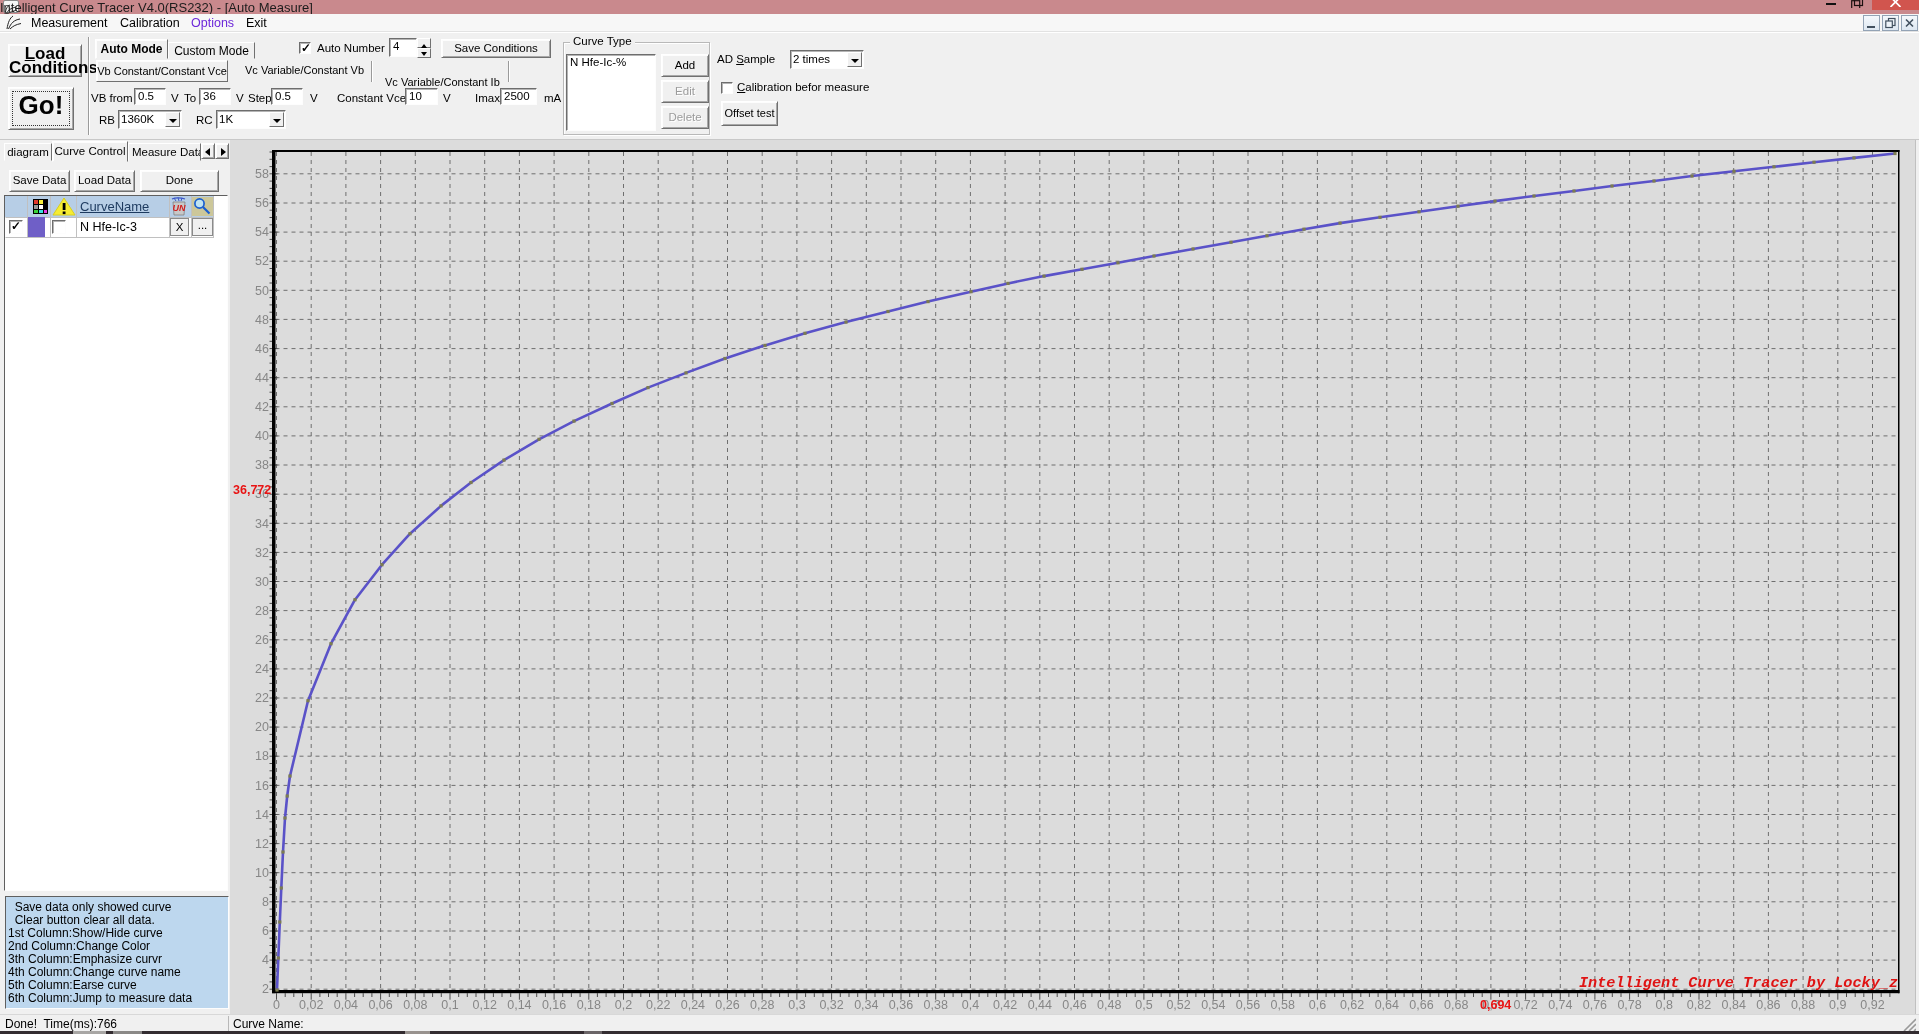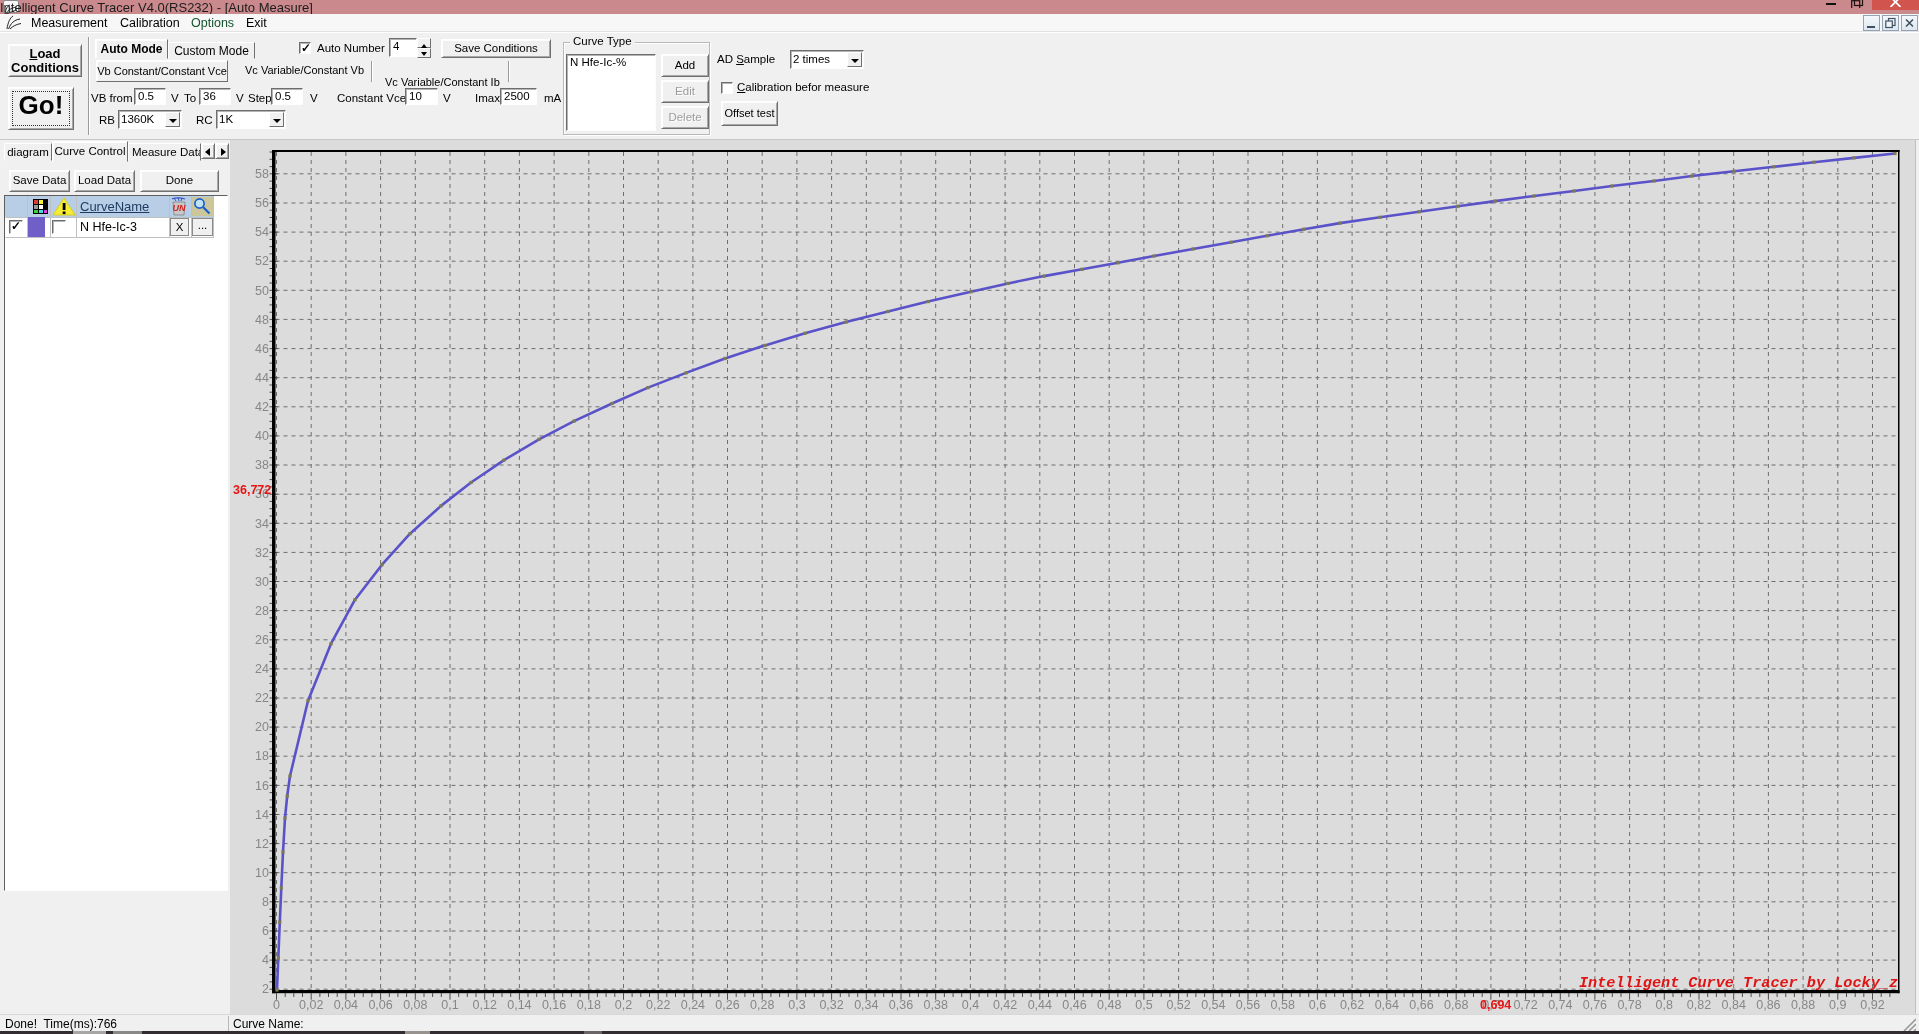--- a/index.html
+++ b/index.html
@@ -42,40 +42,40 @@
 </div>
 
 <div class="abs" style="left:0;top:14px;width:1919px;height:18px;background:#f7f7f7;border-bottom:1px solid #e2e2e2;">
   <div class="abs" style="left:6px;top:1px;width:16px;height:15px;">
     <svg width="16" height="15" viewBox="0 0 16 15">
         <path d="M1 14 C2 7 4 3 7 1 M2.5 14 C5 8 8 5 14 4 M4 14 C7 11 10 9.5 15 8.5" stroke="#222" stroke-width="1" fill="none"></path>
       </svg>
   </div>
   <div class="abs" style="left:31px;top:2px;font-size:12.5px;color:#000;">Measurement</div>
   <div class="abs" style="left:120px;top:2px;font-size:12.5px;color:#000;">Calibration</div>
-  <div class="abs" style="left:191px;top:2px;font-size:12.5px;color:#14532d;">Options</div>
+  <div class="abs" style="left:191px;top:2px;font-size:12.5px;color:#6d28d9;">Options</div>
   <div class="abs" style="left:246px;top:2px;font-size:12.5px;color:#000;">Exit</div>
 
   <div class="abs" style="left:1863px;top:1px;width:17px;height:16px;background:linear-gradient(#f5f9fd,#dde7f1);border:1px solid #93a3b5;">
       <div class="abs" style="left:3px;top:10px;width:8px;height:2px;background:#41505f;"></div>
     </div>
   <div class="abs" style="left:1882px;top:1px;width:17px;height:16px;background:linear-gradient(#f5f9fd,#dde7f1);border:1px solid #93a3b5;"><svg width="15" height="14" viewBox="0 0 15 14">
         <g stroke="#41505f" stroke-width="1.2" fill="none">
           <rect x="5.5" y="2.5" width="6.5" height="7"></rect>
           <rect x="2.8" y="5" width="6.5" height="6.5" fill="#eef4fa"></rect>
         </g>
       </svg></div>
   <div class="abs" style="left:1901px;top:1px;width:17px;height:16px;background:linear-gradient(#f5f9fd,#dde7f1);border:1px solid #93a3b5;"><svg width="15" height="14" viewBox="0 0 15 14">
         <path d="M4 3.5 L11 10.5 M11 3.5 L4 10.5" stroke="#41505f" stroke-width="1.6"></path>
       </svg></div>
 </div>
 
 <div class="abs" style="left:0;top:32px;width:1919px;height:108px;background:#f0f0f0;border-top:1px solid #fff;border-bottom:1px solid #c8c8c8;">
 
-  <div class="btn abs" style="left:8px;top:11px;width:74px;height:33px;font-weight:bold;font-size:13px;line-height:14px;padding-top:2px;"><span style="text-decoration:underline">L</span>oad<br>Conditions</div>
+  <div class="btn abs" style="left:8px;top:11px;width:74px;height:33px;font-weight:bold;font-size:17px;line-height:14px;padding-top:2px;"><span style="text-decoration:underline">L</span>oad<br>Conditions</div>
 
   <div class="btn abs" style="left:8px;top:54px;width:66px;height:43px;">
     <div class="abs" style="left:3px;top:3px;right:3px;bottom:3px;border:1px dotted #333;"></div>
     <div style="font-weight:bold;font-size:26px;margin-top:2px;">Go!</div>
   </div>
   <div class="vsep" style="left:88px;top:4px;height:98px;"></div>
 
   <div class="abs" style="left:95px;top:6px;width:73px;height:20px;background:#f0f0f0;border:1px solid;border-color:#fff #707070 transparent #fff;box-shadow:inset 1px 1px 0 #fdfdfd;font-weight:bold;font-size:12px;text-align:center;padding-top:2px;z-index:2;">Auto Mode</div>
   <div class="abs" style="left:168px;top:9px;width:87px;height:17px;background:#f0f0f0;border:1px solid;border-color:#fff #707070 transparent #fff;font-weight:normal;font-size:12px;text-align:center;padding-top:1px;">Custom Mode</div>
 
@@ -208,20 +208,28 @@
       </svg>
   </div>
 
   <div class="cb ck" style="left:9px;top:80px;width:14px;height:14px;"></div>
   <div class="abs" style="left:28px;top:77px;width:17px;height:20px;background:#6f5fc7;"></div>
   <div class="cb" style="left:52px;top:80px;width:14px;height:14px;"></div>
   <div class="abs" style="left:80px;top:80px;font-size:12.5px;">N Hfe-Ic-3</div>
   <div class="abs" style="left:170px;top:78px;width:19px;height:18px;background:#f0f0f0;border:1px solid #8a8a8a;text-align:center;font-size:11.5px;padding-top:2px;">X</div>
   <div class="abs" style="left:192px;top:78px;width:21px;height:18px;background:#f0f0f0;border:1px solid #8a8a8a;text-align:center;font-size:11.5px;">...</div>
 
+  <div class="abs" style="left:5px;top:756px;width:224px;height:113px;background:#bdd7ee;border:1px solid;border-color:#5f5f5f #fdfdfd #fdfdfd #5f5f5f;font-size:12px;line-height:13px;color:#000;padding:4px 0 0 2px;white-space:pre;">  Save data only showed curve
+  Clear button clear all data.
+1st Column:Show/Hide curve
+2nd Column:Change Color
+3th Column:Emphasize curvr
+4th Column:Change curve name
+5th Column:Earse curve
+6th Column:Jump to measure data</div>
 </div>
 
 <div class="abs" style="left:230px;top:140px;width:1689px;height:874px;background:#dcdcdc;border-left:1px solid #a8a8a8;"></div>
 <svg width="1689" height="874" viewBox="230 140 1689 874" style="position:absolute;left:230px;top:140px;font-family:'Liberation Sans',sans-serif">
 <rect x="230" y="140" width="1689" height="874" fill="#dcdcdc"></rect>
 <path d="M276.5 152.0V990.0 M311.2 152.0V990.0 M345.9 152.0V990.0 M380.6 152.0V990.0 M415.3 152.0V990.0 M450.0 152.0V990.0 M484.7 152.0V990.0 M519.4 152.0V990.0 M554.1 152.0V990.0 M588.8 152.0V990.0 M623.5 152.0V990.0 M658.2 152.0V990.0 M692.9 152.0V990.0 M727.5 152.0V990.0 M762.2 152.0V990.0 M796.9 152.0V990.0 M831.6 152.0V990.0 M866.3 152.0V990.0 M901.0 152.0V990.0 M935.7 152.0V990.0 M970.4 152.0V990.0 M1005.1 152.0V990.0 M1039.8 152.0V990.0 M1074.5 152.0V990.0 M1109.2 152.0V990.0 M1143.9 152.0V990.0 M1178.6 152.0V990.0 M1213.3 152.0V990.0 M1248.0 152.0V990.0 M1282.7 152.0V990.0 M1317.4 152.0V990.0 M1352.1 152.0V990.0 M1386.8 152.0V990.0 M1421.5 152.0V990.0 M1456.2 152.0V990.0 M1490.9 152.0V990.0 M1525.6 152.0V990.0 M1560.3 152.0V990.0 M1594.9 152.0V990.0 M1629.6 152.0V990.0 M1664.3 152.0V990.0 M1699.0 152.0V990.0 M1733.7 152.0V990.0 M1768.4 152.0V990.0 M1803.1 152.0V990.0 M1837.8 152.0V990.0 M1872.5 152.0V990.0 M275.5 989.2H1898.5 M275.5 960.1H1898.5 M275.5 931.0H1898.5 M275.5 901.8H1898.5 M275.5 872.7H1898.5 M275.5 843.6H1898.5 M275.5 814.5H1898.5 M275.5 785.4H1898.5 M275.5 756.2H1898.5 M275.5 727.1H1898.5 M275.5 698.0H1898.5 M275.5 668.9H1898.5 M275.5 639.8H1898.5 M275.5 610.6H1898.5 M275.5 581.5H1898.5 M275.5 552.4H1898.5 M275.5 523.3H1898.5 M275.5 494.2H1898.5 M275.5 465.0H1898.5 M275.5 435.9H1898.5 M275.5 406.8H1898.5 M275.5 377.7H1898.5 M275.5 348.6H1898.5 M275.5 319.4H1898.5 M275.5 290.3H1898.5 M275.5 261.2H1898.5 M275.5 232.1H1898.5 M275.5 203.0H1898.5 M275.5 173.8H1898.5" stroke="#6e6e6e" stroke-width="1" fill="none" stroke-dasharray="4 4"></path>
 <path d="M276.5 993.2V999.7 M285.2 993.2V997.0 M293.8 993.2V997.0 M302.5 993.2V997.0 M311.2 993.2V999.7 M319.9 993.2V997.0 M328.5 993.2V997.0 M337.2 993.2V997.0 M345.9 993.2V999.7 M354.6 993.2V997.0 M363.2 993.2V997.0 M371.9 993.2V997.0 M380.6 993.2V999.7 M389.3 993.2V997.0 M397.9 993.2V997.0 M406.6 993.2V997.0 M415.3 993.2V999.7 M424.0 993.2V997.0 M432.6 993.2V997.0 M441.3 993.2V997.0 M450.0 993.2V999.7 M458.7 993.2V997.0 M467.3 993.2V997.0 M476.0 993.2V997.0 M484.7 993.2V999.7 M493.4 993.2V997.0 M502.0 993.2V997.0 M510.7 993.2V997.0 M519.4 993.2V999.7 M528.0 993.2V997.0 M536.7 993.2V997.0 M545.4 993.2V997.0 M554.1 993.2V999.7 M562.7 993.2V997.0 M571.4 993.2V997.0 M580.1 993.2V997.0 M588.8 993.2V999.7 M597.4 993.2V997.0 M606.1 993.2V997.0 M614.8 993.2V997.0 M623.5 993.2V999.7 M632.1 993.2V997.0 M640.8 993.2V997.0 M649.5 993.2V997.0 M658.2 993.2V999.7 M666.8 993.2V997.0 M675.5 993.2V997.0 M684.2 993.2V997.0 M692.9 993.2V999.7 M701.5 993.2V997.0 M710.2 993.2V997.0 M718.9 993.2V997.0 M727.5 993.2V999.7 M736.2 993.2V997.0 M744.9 993.2V997.0 M753.6 993.2V997.0 M762.2 993.2V999.7 M770.9 993.2V997.0 M779.6 993.2V997.0 M788.3 993.2V997.0 M796.9 993.2V999.7 M805.6 993.2V997.0 M814.3 993.2V997.0 M823.0 993.2V997.0 M831.6 993.2V999.7 M840.3 993.2V997.0 M849.0 993.2V997.0 M857.7 993.2V997.0 M866.3 993.2V999.7 M875.0 993.2V997.0 M883.7 993.2V997.0 M892.4 993.2V997.0 M901.0 993.2V999.7 M909.7 993.2V997.0 M918.4 993.2V997.0 M927.0 993.2V997.0 M935.7 993.2V999.7 M944.4 993.2V997.0 M953.1 993.2V997.0 M961.7 993.2V997.0 M970.4 993.2V999.7 M979.1 993.2V997.0 M987.8 993.2V997.0 M996.4 993.2V997.0 M1005.1 993.2V999.7 M1013.8 993.2V997.0 M1022.5 993.2V997.0 M1031.1 993.2V997.0 M1039.8 993.2V999.7 M1048.5 993.2V997.0 M1057.2 993.2V997.0 M1065.8 993.2V997.0 M1074.5 993.2V999.7 M1083.2 993.2V997.0 M1091.9 993.2V997.0 M1100.5 993.2V997.0 M1109.2 993.2V999.7 M1117.9 993.2V997.0 M1126.6 993.2V997.0 M1135.2 993.2V997.0 M1143.9 993.2V999.7 M1152.6 993.2V997.0 M1161.2 993.2V997.0 M1169.9 993.2V997.0 M1178.6 993.2V999.7 M1187.3 993.2V997.0 M1195.9 993.2V997.0 M1204.6 993.2V997.0 M1213.3 993.2V999.7 M1222.0 993.2V997.0 M1230.6 993.2V997.0 M1239.3 993.2V997.0 M1248.0 993.2V999.7 M1256.7 993.2V997.0 M1265.3 993.2V997.0 M1274.0 993.2V997.0 M1282.7 993.2V999.7 M1291.4 993.2V997.0 M1300.0 993.2V997.0 M1308.7 993.2V997.0 M1317.4 993.2V999.7 M1326.1 993.2V997.0 M1334.7 993.2V997.0 M1343.4 993.2V997.0 M1352.1 993.2V999.7 M1360.8 993.2V997.0 M1369.4 993.2V997.0 M1378.1 993.2V997.0 M1386.8 993.2V999.7 M1395.4 993.2V997.0 M1404.1 993.2V997.0 M1412.8 993.2V997.0 M1421.5 993.2V999.7 M1430.1 993.2V997.0 M1438.8 993.2V997.0 M1447.5 993.2V997.0 M1456.2 993.2V999.7 M1464.8 993.2V997.0 M1473.5 993.2V997.0 M1482.2 993.2V997.0 M1490.9 993.2V999.7 M1499.5 993.2V997.0 M1508.2 993.2V997.0 M1516.9 993.2V997.0 M1525.6 993.2V999.7 M1534.2 993.2V997.0 M1542.9 993.2V997.0 M1551.6 993.2V997.0 M1560.3 993.2V999.7 M1568.9 993.2V997.0 M1577.6 993.2V997.0 M1586.3 993.2V997.0 M1594.9 993.2V999.7 M1603.6 993.2V997.0 M1612.3 993.2V997.0 M1621.0 993.2V997.0 M1629.6 993.2V999.7 M1638.3 993.2V997.0 M1647.0 993.2V997.0 M1655.7 993.2V997.0 M1664.3 993.2V999.7 M1673.0 993.2V997.0 M1681.7 993.2V997.0 M1690.4 993.2V997.0 M1699.0 993.2V999.7 M1707.7 993.2V997.0 M1716.4 993.2V997.0 M1725.1 993.2V997.0 M1733.7 993.2V999.7 M1742.4 993.2V997.0 M1751.1 993.2V997.0 M1759.8 993.2V997.0 M1768.4 993.2V999.7 M1777.1 993.2V997.0 M1785.8 993.2V997.0 M1794.4 993.2V997.0 M1803.1 993.2V999.7 M1811.8 993.2V997.0 M1820.5 993.2V997.0 M1829.1 993.2V997.0 M1837.8 993.2V999.7 M1846.5 993.2V997.0 M1855.2 993.2V997.0 M1863.8 993.2V997.0 M1872.5 993.2V999.7 M1881.2 993.2V997.0 M1889.9 993.2V997.0 M269.5 989.2H277.5 M269.5 981.9H272.5 M269.5 974.6H272.5 M269.5 967.4H272.5 M269.5 960.1H277.5 M269.5 952.8H272.5 M269.5 945.5H272.5 M269.5 938.2H272.5 M269.5 931.0H277.5 M269.5 923.7H272.5 M269.5 916.4H272.5 M269.5 909.1H272.5 M269.5 901.8H277.5 M269.5 894.6H272.5 M269.5 887.3H272.5 M269.5 880.0H272.5 M269.5 872.7H277.5 M269.5 865.4H272.5 M269.5 858.2H272.5 M269.5 850.9H272.5 M269.5 843.6H277.5 M269.5 836.3H272.5 M269.5 829.0H272.5 M269.5 821.8H272.5 M269.5 814.5H277.5 M269.5 807.2H272.5 M269.5 799.9H272.5 M269.5 792.6H272.5 M269.5 785.4H277.5 M269.5 778.1H272.5 M269.5 770.8H272.5 M269.5 763.5H272.5 M269.5 756.2H277.5 M269.5 749.0H272.5 M269.5 741.7H272.5 M269.5 734.4H272.5 M269.5 727.1H277.5 M269.5 719.8H272.5 M269.5 712.6H272.5 M269.5 705.3H272.5 M269.5 698.0H277.5 M269.5 690.7H272.5 M269.5 683.4H272.5 M269.5 676.2H272.5 M269.5 668.9H277.5 M269.5 661.6H272.5 M269.5 654.3H272.5 M269.5 647.0H272.5 M269.5 639.8H277.5 M269.5 632.5H272.5 M269.5 625.2H272.5 M269.5 617.9H272.5 M269.5 610.6H277.5 M269.5 603.4H272.5 M269.5 596.1H272.5 M269.5 588.8H272.5 M269.5 581.5H277.5 M269.5 574.2H272.5 M269.5 567.0H272.5 M269.5 559.7H272.5 M269.5 552.4H277.5 M269.5 545.1H272.5 M269.5 537.8H272.5 M269.5 530.6H272.5 M269.5 523.3H277.5 M269.5 516.0H272.5 M269.5 508.7H272.5 M269.5 501.4H272.5 M269.5 494.2H277.5 M269.5 486.9H272.5 M269.5 479.6H272.5 M269.5 472.3H272.5 M269.5 465.0H277.5 M269.5 457.8H272.5 M269.5 450.5H272.5 M269.5 443.2H272.5 M269.5 435.9H277.5 M269.5 428.6H272.5 M269.5 421.4H272.5 M269.5 414.1H272.5 M269.5 406.8H277.5 M269.5 399.5H272.5 M269.5 392.2H272.5 M269.5 385.0H272.5 M269.5 377.7H277.5 M269.5 370.4H272.5 M269.5 363.1H272.5 M269.5 355.8H272.5 M269.5 348.6H277.5 M269.5 341.3H272.5 M269.5 334.0H272.5 M269.5 326.7H272.5 M269.5 319.4H277.5 M269.5 312.2H272.5 M269.5 304.9H272.5 M269.5 297.6H272.5 M269.5 290.3H277.5 M269.5 283.0H272.5 M269.5 275.8H272.5 M269.5 268.5H272.5 M269.5 261.2H277.5 M269.5 253.9H272.5 M269.5 246.6H272.5 M269.5 239.4H272.5 M269.5 232.1H277.5 M269.5 224.8H272.5 M269.5 217.5H272.5 M269.5 210.2H272.5 M269.5 203.0H277.5 M269.5 195.7H272.5 M269.5 188.4H272.5 M269.5 181.1H272.5 M269.5 173.8H277.5 M269.5 166.6H272.5 M269.5 159.3H272.5 M269.5 152.0H272.5" stroke="#4d4d4d" stroke-width="1" fill="none"></path>
 <rect x="272.0" y="150.0" width="3.5" height="843.2" fill="#000"></rect>
 <rect x="272.0" y="150.0" width="1627.5" height="2" fill="#000"></rect>
 <rect x="1898.0" y="150.0" width="1.5" height="843.2" fill="#000"></rect>

